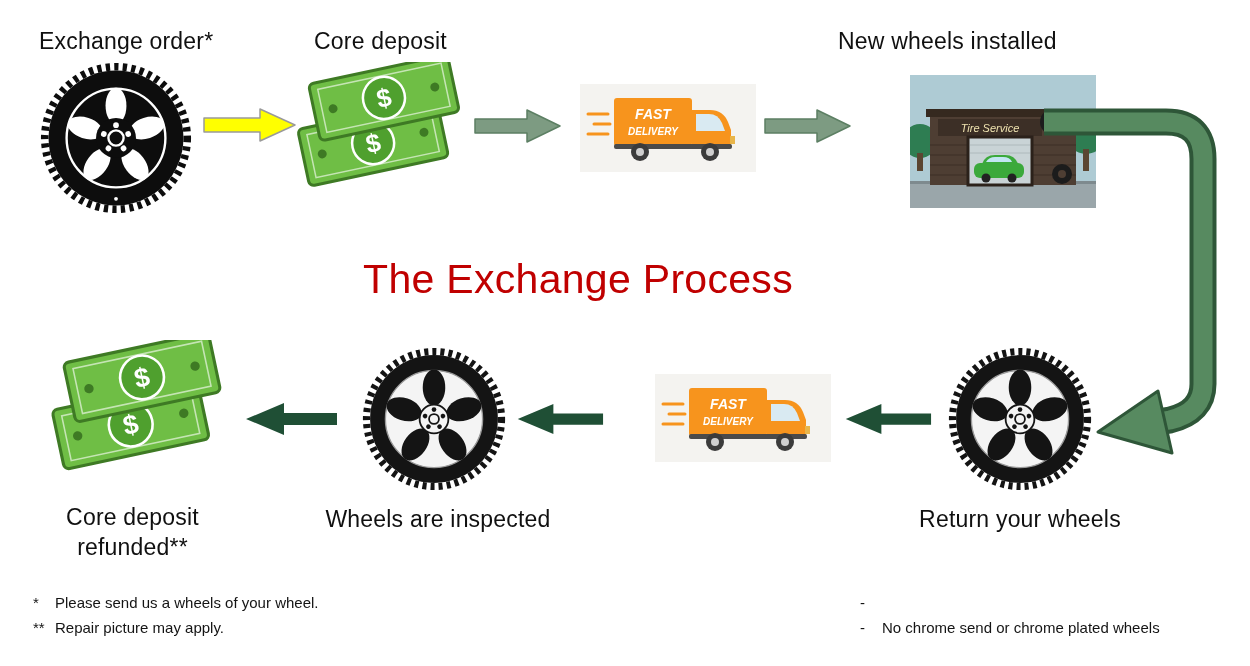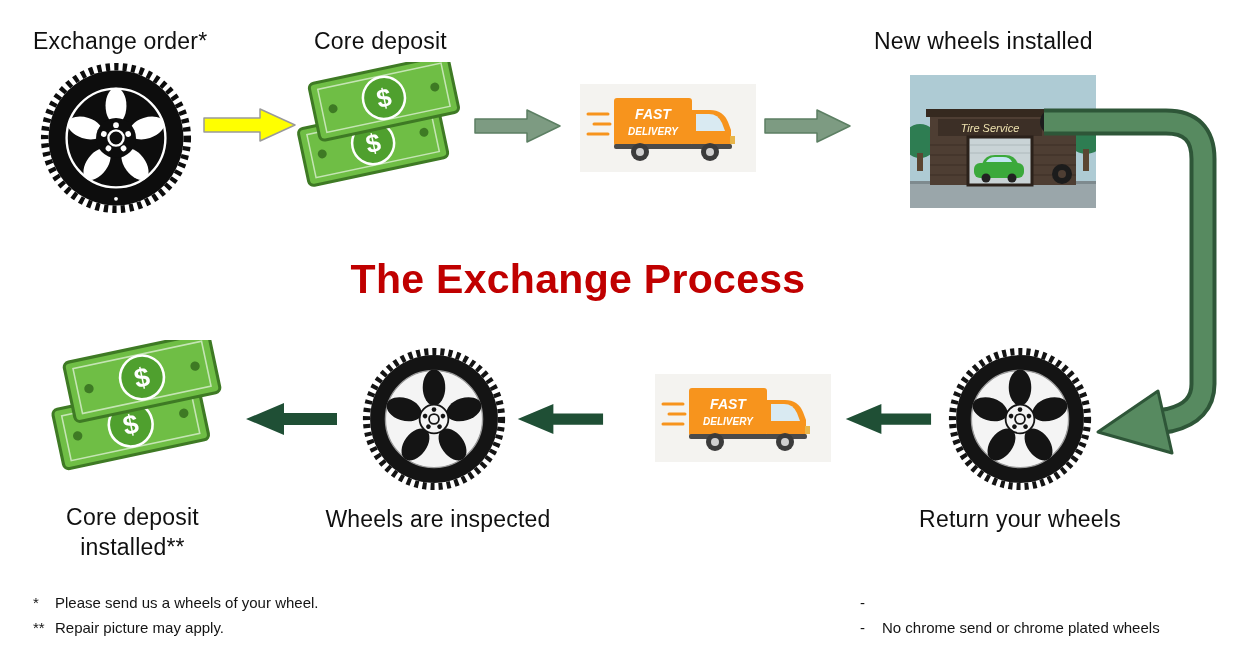--- a/index.html
+++ b/index.html
@@ -1,36 +1,36 @@
 <!DOCTYPE html>
 <html><head>
 <meta charset="utf-8">
 <style>
   * { margin:0; padding:0; box-sizing:border-box; }
   html,body { background:#ffffff; }
   body { font-family:"Liberation Sans", sans-serif; color:#111; }
   .canvas { position:relative; width:1250px; height:666px; background:#ffffff; overflow:hidden; }
   .step-label { position:absolute; font-size:23px; color:#101010; letter-spacing:0.2px; white-space:nowrap; }
   .step-label.centered { text-align:center; white-space:normal; line-height:1.3; }
-  .title { position:absolute; font-size:41px; font-weight:700; color:#C00000; text-align:center; letter-spacing:0.3px; }
+  .title { position:absolute; font-size:41px; font-weight:400; color:#C00000; text-align:center; letter-spacing:0.3px; }
   .icon-box { position:absolute; }
   .fnotes { position:absolute; font-size:15px; color:#141414; }
   .fnote-row { display:flex; margin-bottom:8px; }
   .fnote-marker { width:22px; flex:0 0 22px; }
   svg { display:block; }
   svg text { font-family:"Liberation Sans", sans-serif; }
 </style>
 </head>
 <body>
 
 <div class="canvas">
 
-  <div class="step-label" style="left:33px; top:28px">Exchange order*</div>
+  <div class="step-label" style="left:39px; top:28px">Exchange order*</div>
   <div class="step-label" style="left:314px; top:28px">Core deposit</div>
-  <div class="step-label" style="left:874px; top:28px">New wheels installed</div>
+  <div class="step-label" style="left:838px; top:28px">New wheels installed</div>
 
   <div class="icon-box" style="left:40px; top:62px">
     <svg viewBox="0 0 160 160" width="152" height="152">
       <circle cx="80" cy="80" r="75" fill="none" stroke="#0d0d0d" stroke-width="8" stroke-dasharray="4.5 4.5"></circle>
       <circle cx="80" cy="80" r="71" fill="#0d0d0d"></circle>
       <circle cx="80" cy="80" r="52" fill="none" stroke="#ffffff" stroke-width="2.5"></circle>
       <g fill="#ffffff">
         <ellipse cx="80" cy="46" rx="11" ry="19"></ellipse>
         <ellipse cx="80" cy="46" rx="11" ry="19" transform="rotate(72 80 80)"></ellipse>
         <ellipse cx="80" cy="46" rx="11" ry="19" transform="rotate(144 80 80)"></ellipse>
@@ -269,21 +269,21 @@
         <circle cx="80" cy="69.5" r="2.6" transform="rotate(72 80 80)"></circle>
         <circle cx="80" cy="69.5" r="2.6" transform="rotate(144 80 80)"></circle>
         <circle cx="80" cy="69.5" r="2.6" transform="rotate(216 80 80)"></circle>
         <circle cx="80" cy="69.5" r="2.6" transform="rotate(288 80 80)"></circle>
       </g>
     </svg>
   </div>
 
   <div class="step-label centered" style="left:25px; top:503px; width:215px">
     <div>Core deposit</div>
-    <div>installed**</div>
+    <div>refunded**</div>
   </div>
   <div class="step-label centered" style="left:308px; top:505px; width:260px">Wheels are inspected</div>
   <div class="step-label centered" style="left:896px; top:505px; width:248px">Return your wheels</div>
 
   <div class="fnotes" style="left:33px; top:594px">
     <div class="fnote-row">
       <span class="fnote-marker">*</span>
       <span>Please send us a wheels of your wheel.</span>
     </div>
     <div class="fnote-row">

